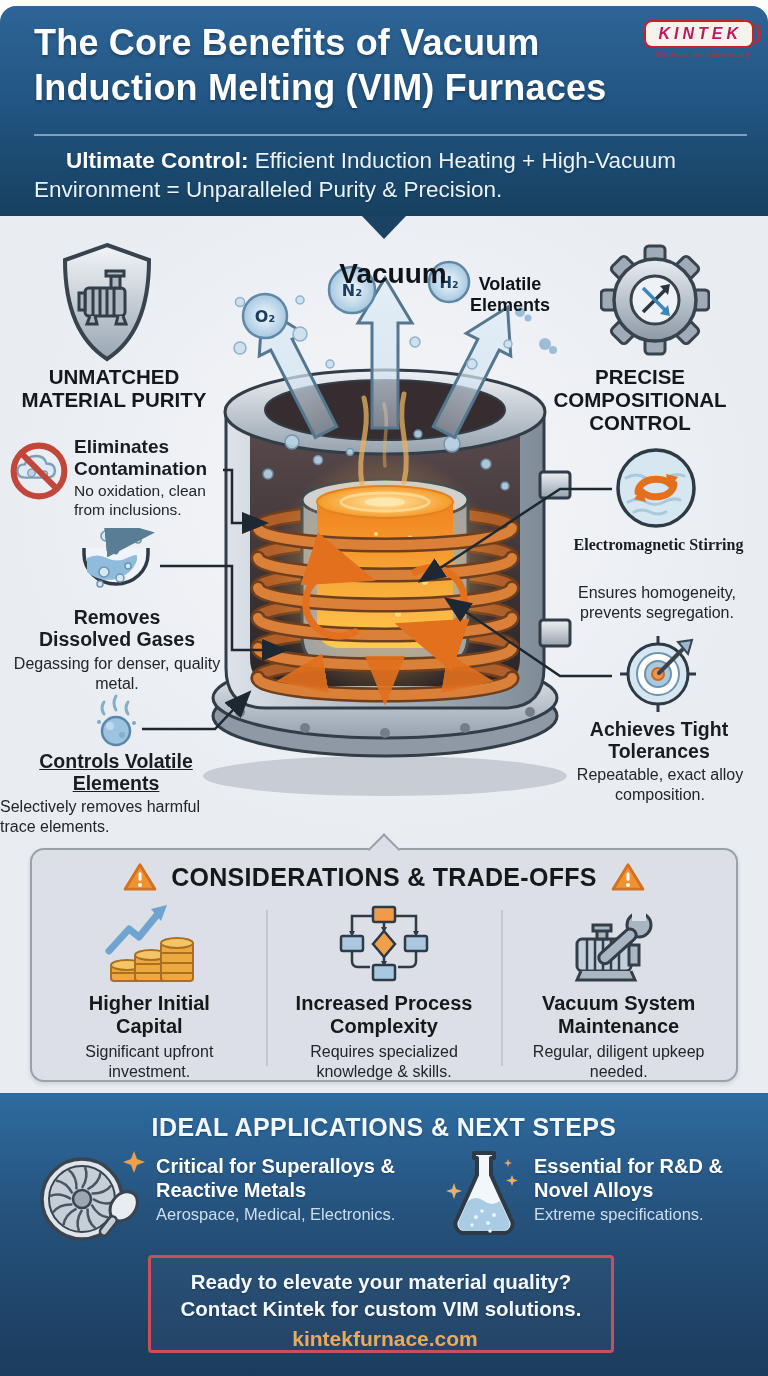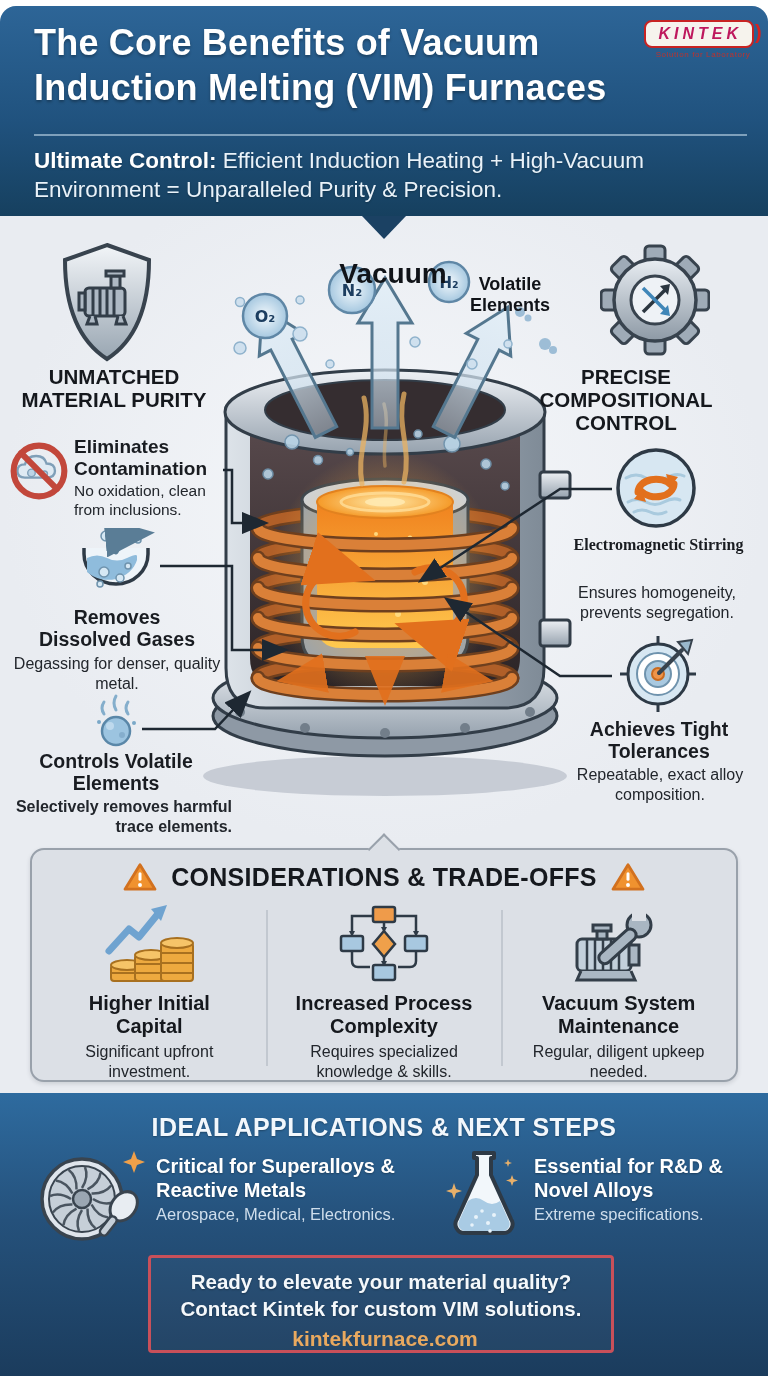--- a/index.html
+++ b/index.html
@@ -3,41 +3,41 @@
 <meta charset="utf-8">
 <style>
   html,body{margin:0;padding:0;}
   body{width:768px;height:1376px;background:#ffffff;font-family:"Liberation Sans",sans-serif;position:relative;overflow:hidden;}
   .poster{position:absolute;top:6px;left:0;width:768px;height:1370px;background:#e9ecf1;border-radius:16px 16px 0 0;overflow:hidden;}
   
   .header{position:absolute;top:0;left:0;width:768px;height:210px;background:linear-gradient(180deg,#2d6597 0%,#20527e 55%,#16405f 100%);padding-left:13px;}
   .title{position:absolute;left:34px;top:14px;width:600px;font-size:36px;font-weight:bold;color:#ffffff;line-height:1.26;letter-spacing:.2px;text-shadow:0 2px 3px rgba(0,0,0,.3);}
   .hdr-divider{position:absolute;left:34px;right:34px;top:128px;height:2px;background:rgba(205,228,242,.55);}
   .subtitle{position:absolute;left:34px;top:140px;width:712px;font-size:22.5px;color:#e9f2f9;line-height:1.3;text-shadow:0 1px 2px rgba(0,0,0,.25);}
-  .subtitle b{color:#ffffff;}
+  .subtitle b{color:#ffffff;margin-left:32px;}
   .logo{position:absolute;right:12px;top:14px;width:132px;text-align:center;}
   .logo-box{display:inline-block;background:#f6f3ed;border:2.5px solid #c82323;border-radius:8px;padding:3px 10px 3px 12px;font-size:16px;font-weight:bold;font-style:italic;letter-spacing:4px;color:#be185d;}
   .logo-swoosh{color:#d32323;font-weight:bold;font-size:20px;margin-left:1px;}
   .logo-tagline{font-size:8px;color:#bb3330;letter-spacing:.6px;margin-top:2px;}
   .header-notch{position:absolute;top:210px;left:50%;transform:translateX(-50%);width:0;height:0;border-left:22px solid transparent;border-right:22px solid transparent;border-top:23px solid #1b4163;z-index:5;}
   
   .main{position:absolute;top:210px;left:0;width:768px;height:632px;background:radial-gradient(ellipse at 50% 45%,#f5f7fa 0%,#e9ecf1 70%);}
   .overlay{position:absolute;left:0;top:0;width:768px;height:632px;}
   .abs{position:absolute;}
   .b-head{font-weight:bold;color:#15181d;text-align:center;line-height:1.12;font-size:20.5px;}
   .b-title{font-weight:bold;color:#191c21;line-height:1.15;font-size:19px;}
   .b-desc{color:#22262c;line-height:1.22;font-size:15.5px;}
   #purity-heading{left:8px;top:150px;width:212px;}
   #ec-title{left:74px;top:220px;width:160px;}
   #ec-desc{left:74px;top:266px;width:152px;}
   #dg-title{left:30px;top:390px;width:174px;text-align:center;}
   #dg-desc{left:10px;top:438px;width:214px;text-align:center;}
   #cv-title{left:8px;top:534px;width:216px;text-align:center;}
-  #cv-desc{left:0px;top:581px;width:232px;text-align:right;font-weight:bold;}
-  #control-heading{left:524px;top:150px;width:204px;}
+  #cv-desc{left:0px;top:581px;width:232px;text-align:left;}
+  #control-heading{left:538px;top:150px;width:204px;}
   #st-title{left:556px;top:320px;width:205px;text-align:center;}
   #st-desc{left:548px;top:367px;width:218px;text-align:center;}
   #tt-title{left:564px;top:502px;width:190px;text-align:center;}
   #tt-desc{left:570px;top:549px;width:180px;text-align:center;}
   #vacuum-label{left:338px;top:42px;width:110px;text-align:center;font-size:28px;font-weight:bold;color:#101318;}
   #volatile-label{left:452px;top:58px;width:116px;text-align:center;font-size:18px;font-weight:bold;color:#101318;line-height:1.15;}
   #shield-icon{left:55px;top:24px;}
   #ec-icon{left:8px;top:222px;}
   #dg-icon{left:76px;top:312px;}
   #cv-icon{left:88px;top:476px;}
@@ -316,21 +316,21 @@
         <path d="M16 22 q-4 -6 0 -12"></path>
           <path d="M28 18 q-4 -7 0 -14"></path>
           <path d="M40 22 q-4 -6 0 -12"></path>
       </g>
       <circle cx="28" cy="39" r="14" fill="#9cc4e0" stroke="#5a87a8" stroke-width="2.5"></circle>
       <circle cx="22" cy="34" r="4" fill="#c2dcee" opacity=".9"></circle>
       <circle cx="34" cy="43" r="3" fill="#7fa9c8" opacity=".8"></circle>
       <circle cx="11" cy="30" r="2" fill="#7aa8c8"></circle>
         <circle cx="46" cy="31" r="2" fill="#7aa8c8"></circle>
     </svg>
-    <div id="cv-title" class="abs b-title" style="font-size:19.5px;">Controls Volatile Elements</div>
+    <div id="cv-title" class="abs b-title" style="font-size:19.5px;text-decoration:underline;">Controls Volatile Elements</div>
     <div id="cv-desc" class="abs b-desc" style="font-size:16px;">Selectively removes harmful trace elements.</div>
 
     <svg id="gear-icon" class="abs" width="110" height="112" viewBox="0 0 110 112">
       <defs>
           <linearGradient id="geg" x1="0" y1="0" x2="0" y2="1">
             <stop offset="0" stop-color="#e8edf2"></stop>
             <stop offset="1" stop-color="#8d99a5"></stop>
           </linearGradient>
         </defs>
       <g transform="translate(55,56)">

